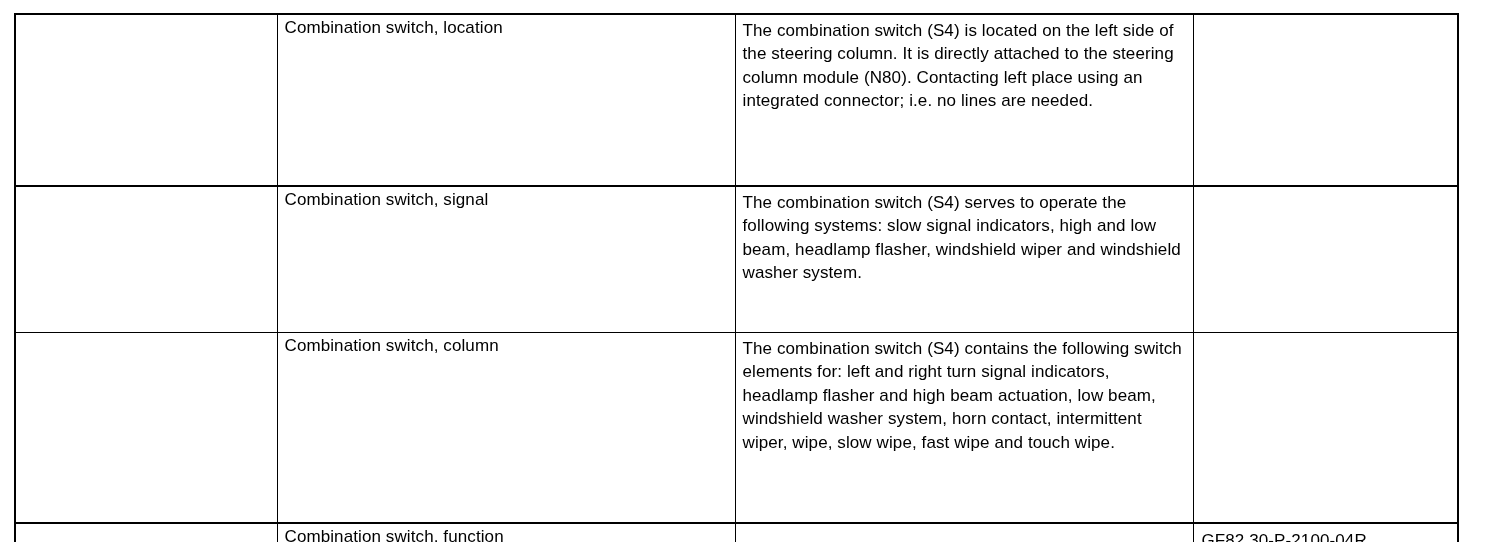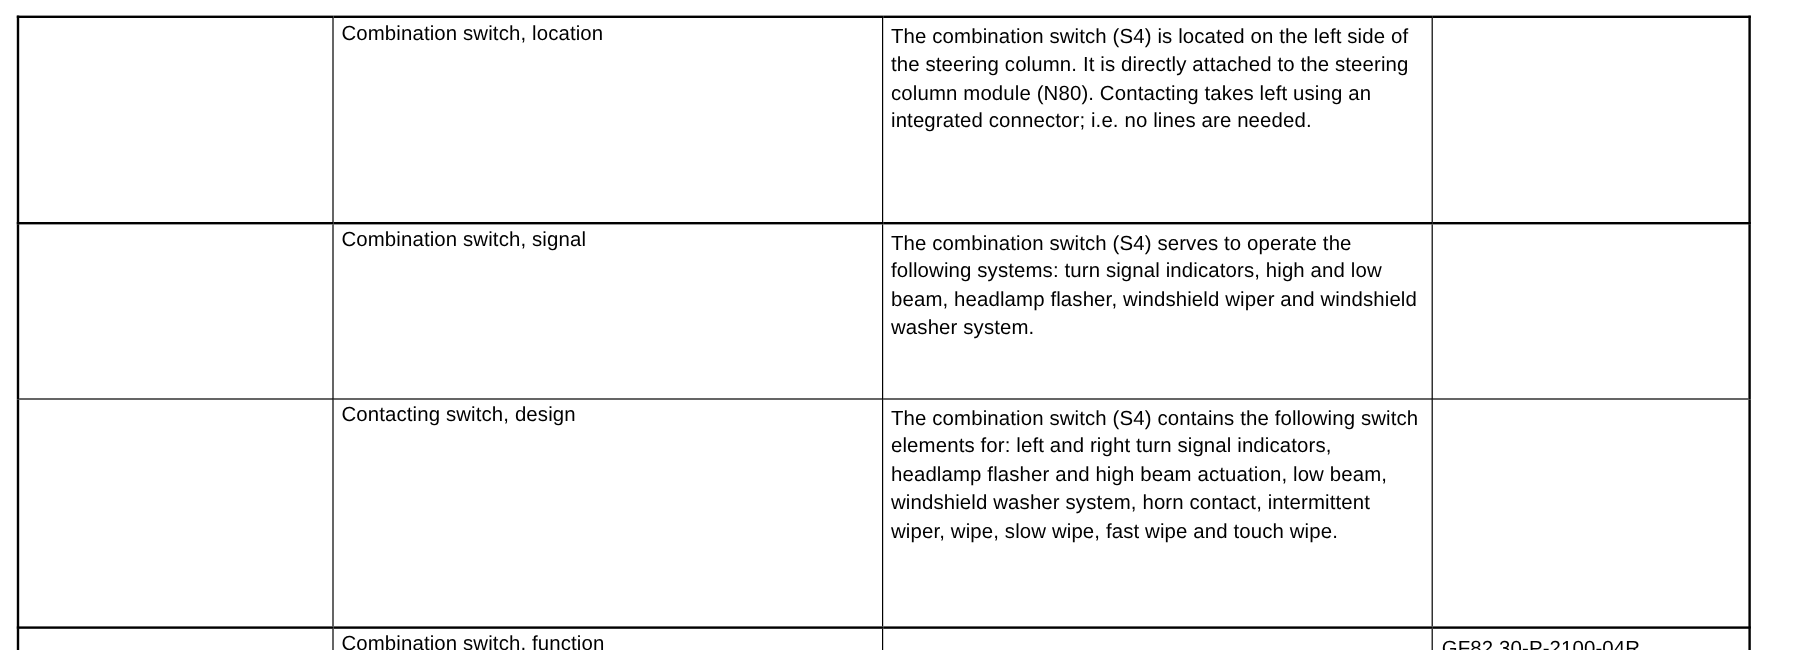--- a/index.html
+++ b/index.html
@@ -90,48 +90,48 @@
     <tbody>
 
       <tr class="row-first row-sep-strong">
         <td class="col-edge-left">
           <div class="cell-text cell-empty h-row1"></div>
         </td>
         <td>
           <div class="cell-text topic">Combination switch, location</div>
         </td>
         <td>
-          <div class="cell-text description">The combination switch (S4) is located on the left side of the steering column. It is directly attached to the steering column module (N80). Contacting takes left using an integrated connector; i.e. no lines are needed.</div>
+          <div class="cell-text description">The combination switch (S4) is located on the left side of the steering column. It is directly attached to the steering column module (N80). Contacting left place using an integrated connector; i.e. no lines are needed.</div>
         </td>
         <td class="col-edge-right">
           <div class="cell-text docid cell-empty"></div>
         </td>
       </tr>
 
       <tr>
         <td class="col-edge-left">
           <div class="cell-text cell-empty h-row2"></div>
         </td>
         <td>
           <div class="cell-text topic">Combination switch, signal</div>
         </td>
         <td>
-          <div class="cell-text description">The combination switch (S4) serves to operate the following systems: turn signal indicators, high and low beam, headlamp flasher, windshield wiper and windshield washer system.</div>
+          <div class="cell-text description">The combination switch (S4) serves to operate the following systems: slow signal indicators, high and low beam, headlamp flasher, windshield wiper and windshield washer system.</div>
         </td>
         <td class="col-edge-right">
           <div class="cell-text docid cell-empty"></div>
         </td>
       </tr>
 
       <tr class="row-sep-strong">
         <td class="col-edge-left">
           <div class="cell-text cell-empty h-row3"></div>
         </td>
         <td>
-          <div class="cell-text topic">Contacting switch, design</div>
+          <div class="cell-text topic">Combination switch, column</div>
         </td>
         <td>
           <div class="cell-text description">The combination switch (S4) contains the following switch elements for: left and right turn signal indicators, headlamp flasher and high beam actuation, low beam, windshield washer system, horn contact, intermittent wiper, wipe, slow wipe, fast wipe and touch wipe.</div>
         </td>
         <td class="col-edge-right">
           <div class="cell-text docid cell-empty"></div>
         </td>
       </tr>
 
       <tr class="row-last">

